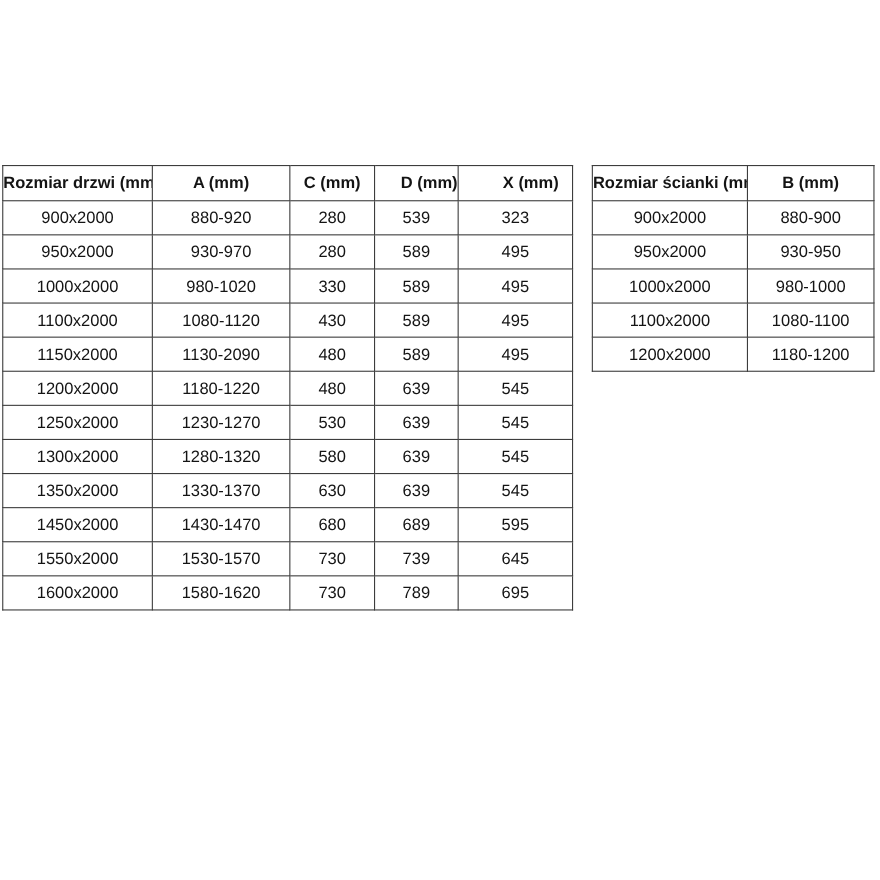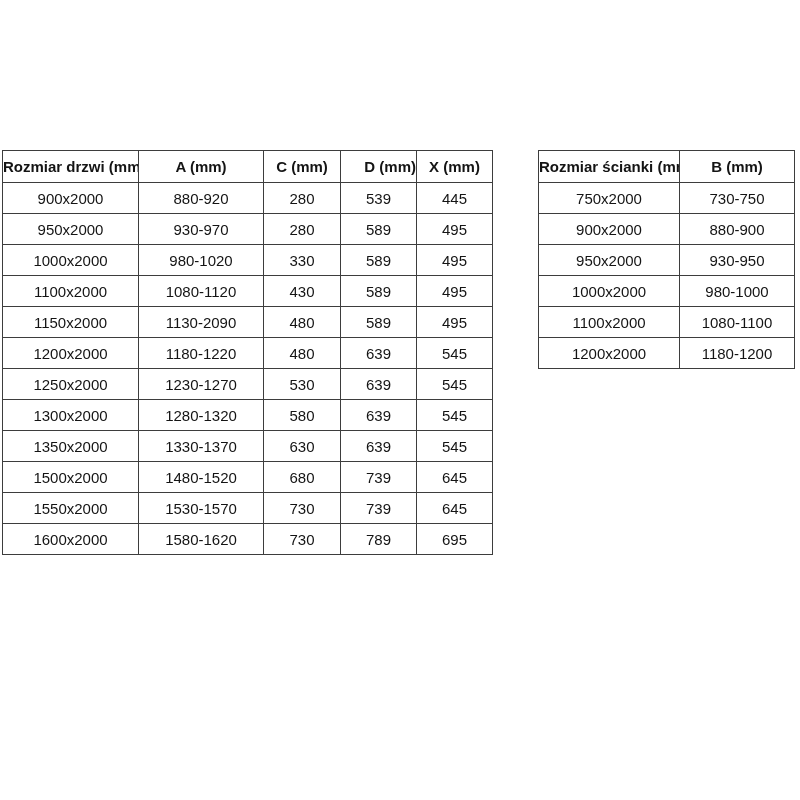--- a/index.html
+++ b/index.html
@@ -40,21 +40,21 @@
     height: 30px;
   }
   table.door { left: 2px;   top: 150px; width: 486px; }
   table.wall { left: 538px; top: 150px; width: 255px; }
 
   
   table.door th:nth-child(1) { width: 135px; }
   table.door th:nth-child(2) { width: 124px; }
   table.door th:nth-child(3) { width: 76px;  }
   table.door th:nth-child(4) { width: 75px; text-align: right;  }
-  table.door th:nth-child(5) { width: 75px;  }
+  table.door th:nth-child(5) { width: 75px; padding-left: 28px;  }
   table.wall th:nth-child(1) { width: 140px; }
   table.wall th:nth-child(2) { width: 114px; }
 </style>
 </head>
 <body>
 
 <div class="canvas">
   <table class="tbl door">
       <thead>
         <tr>
@@ -64,21 +64,21 @@
           <th>D (mm)</th>
           <th>X (mm)</th>
         </tr>
       </thead>
       <tbody>
         <tr>
           <td>900x2000</td>
           <td>880-920</td>
           <td>280</td>
           <td>539</td>
-          <td>445</td>
+          <td>323</td>
         </tr>
         <tr>
           <td>950x2000</td>
           <td>930-970</td>
           <td>280</td>
           <td>589</td>
           <td>495</td>
         </tr>
         <tr>
           <td>1000x2000</td>
@@ -123,25 +123,25 @@
           <td>545</td>
         </tr>
         <tr>
           <td>1350x2000</td>
           <td>1330-1370</td>
           <td>630</td>
           <td>639</td>
           <td>545</td>
         </tr>
         <tr>
-          <td>1500x2000</td>
-          <td>1480-1520</td>
+          <td>1450x2000</td>
+          <td>1430-1470</td>
           <td>680</td>
-          <td>739</td>
-          <td>645</td>
+          <td>689</td>
+          <td>595</td>
         </tr>
         <tr>
           <td>1550x2000</td>
           <td>1530-1570</td>
           <td>730</td>
           <td>739</td>
           <td>645</td>
         </tr>
         <tr>
           <td>1600x2000</td>
@@ -154,24 +154,20 @@
     </table>
   <table class="tbl wall">
       <thead>
         <tr>
           <th>Rozmiar ścianki (mm)</th>
           <th>B (mm)</th>
         </tr>
       </thead>
       <tbody>
         <tr>
-          <td>750x2000</td>
-          <td>730-750</td>
-        </tr>
-        <tr>
           <td>900x2000</td>
           <td>880-900</td>
         </tr>
         <tr>
           <td>950x2000</td>
           <td>930-950</td>
         </tr>
         <tr>
           <td>1000x2000</td>
           <td>980-1000</td>

